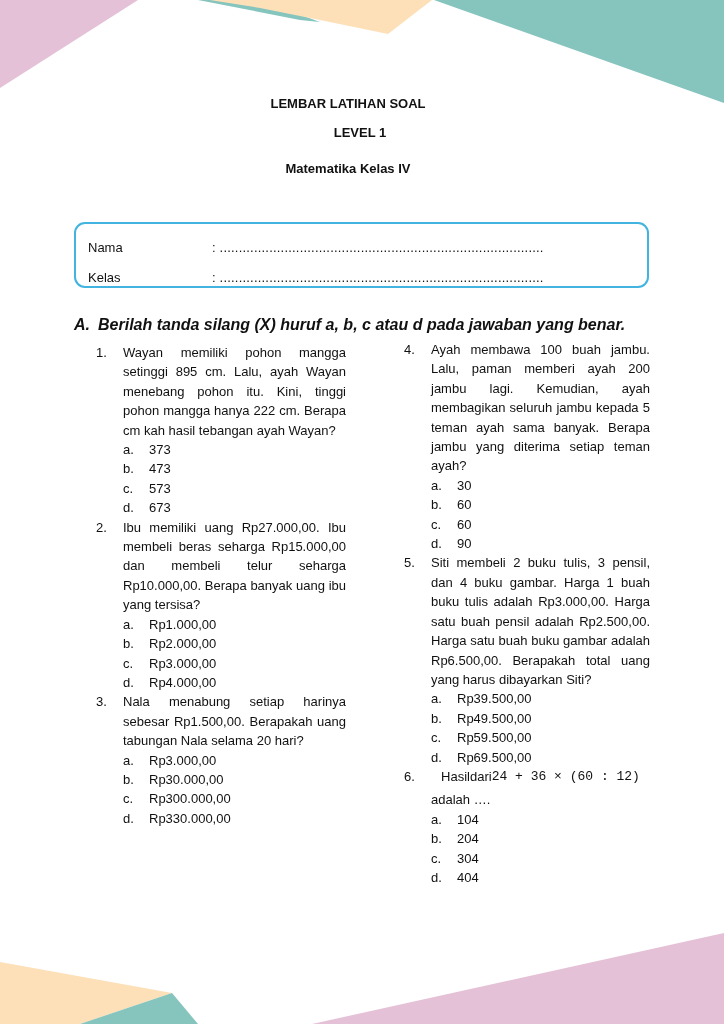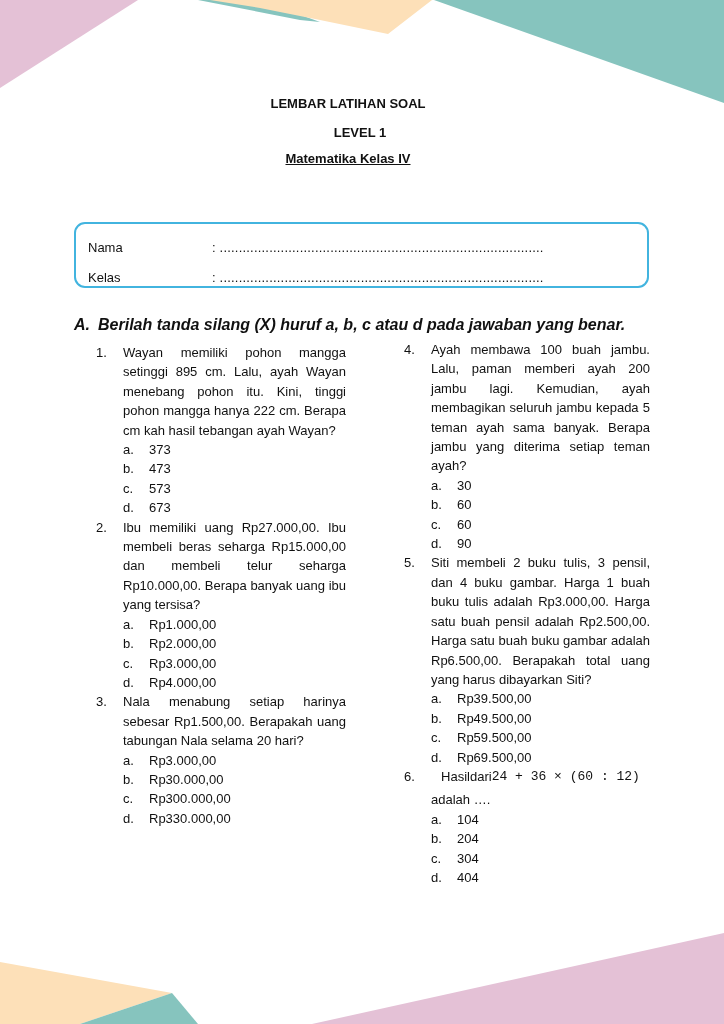--- a/index.html
+++ b/index.html
@@ -10,21 +10,21 @@
       color: #111;
     }
     svg.deco { position: absolute; left: 0; top: 0; width: 724px; height: 1024px; z-index: 0; }
     .content { position: absolute; left: 0; top: 0; width: 724px; height: 1024px; z-index: 1; }
     .title {
       position: absolute; left: 0; width: 608px; text-align: center;
       font-weight: bold; font-size: 13px; color: #111; margin-left: 44px;
     }
     .t1 { top: 96px; }
     .t2 { top: 125px; padding-left: 12px; }
-    .t3 { top: 151px; text-decoration: underline; }
+    .t3 { top: 161px; }
     .idbox {
       position: absolute; left: 74px; top: 222px; width: 575px; height: 66px;
       border: 2px solid #42b4df; border-radius: 11px; box-sizing: border-box;
     }
     .idrow { position: absolute; left: 12px; font-size: 13px; }
     .idrow .lbl { position: absolute; left: 0; width: 120px; }
     .idrow .dots { position: absolute; left: 124px; white-space: nowrap; letter-spacing: 0.2px; }
     .r1 { top: 16px; }
     .r2 { top: 46px; }
     .section {

